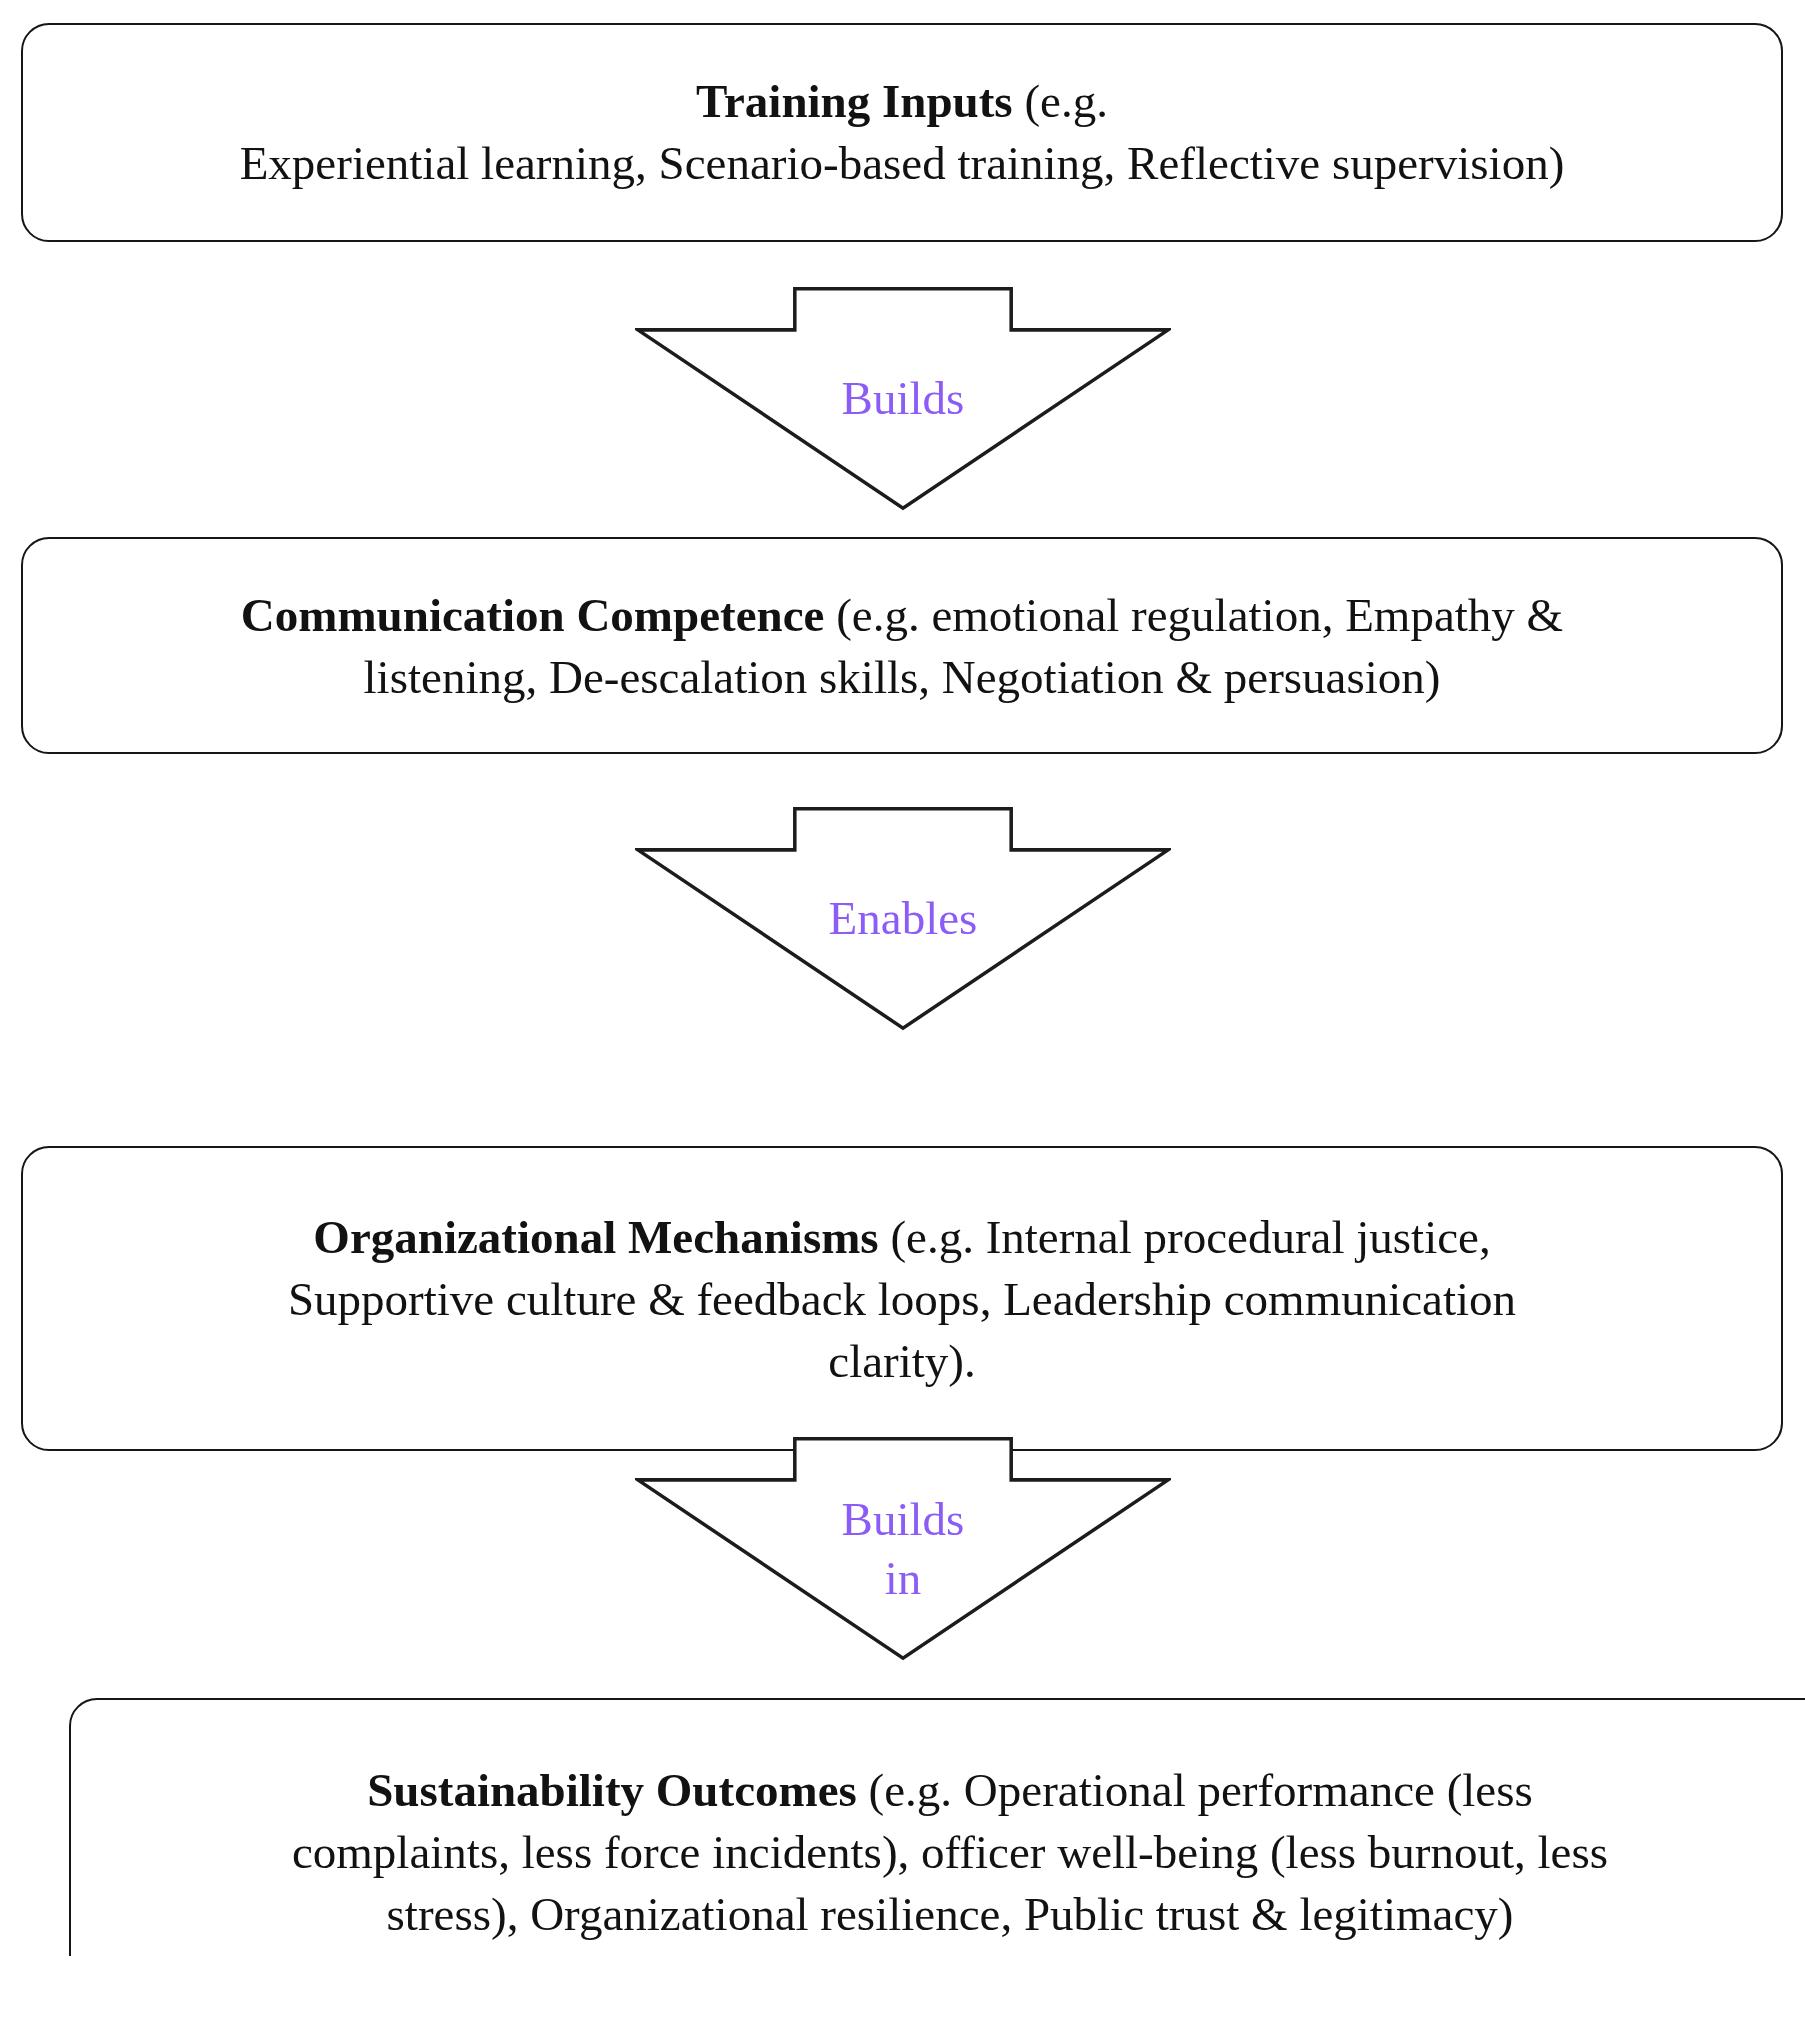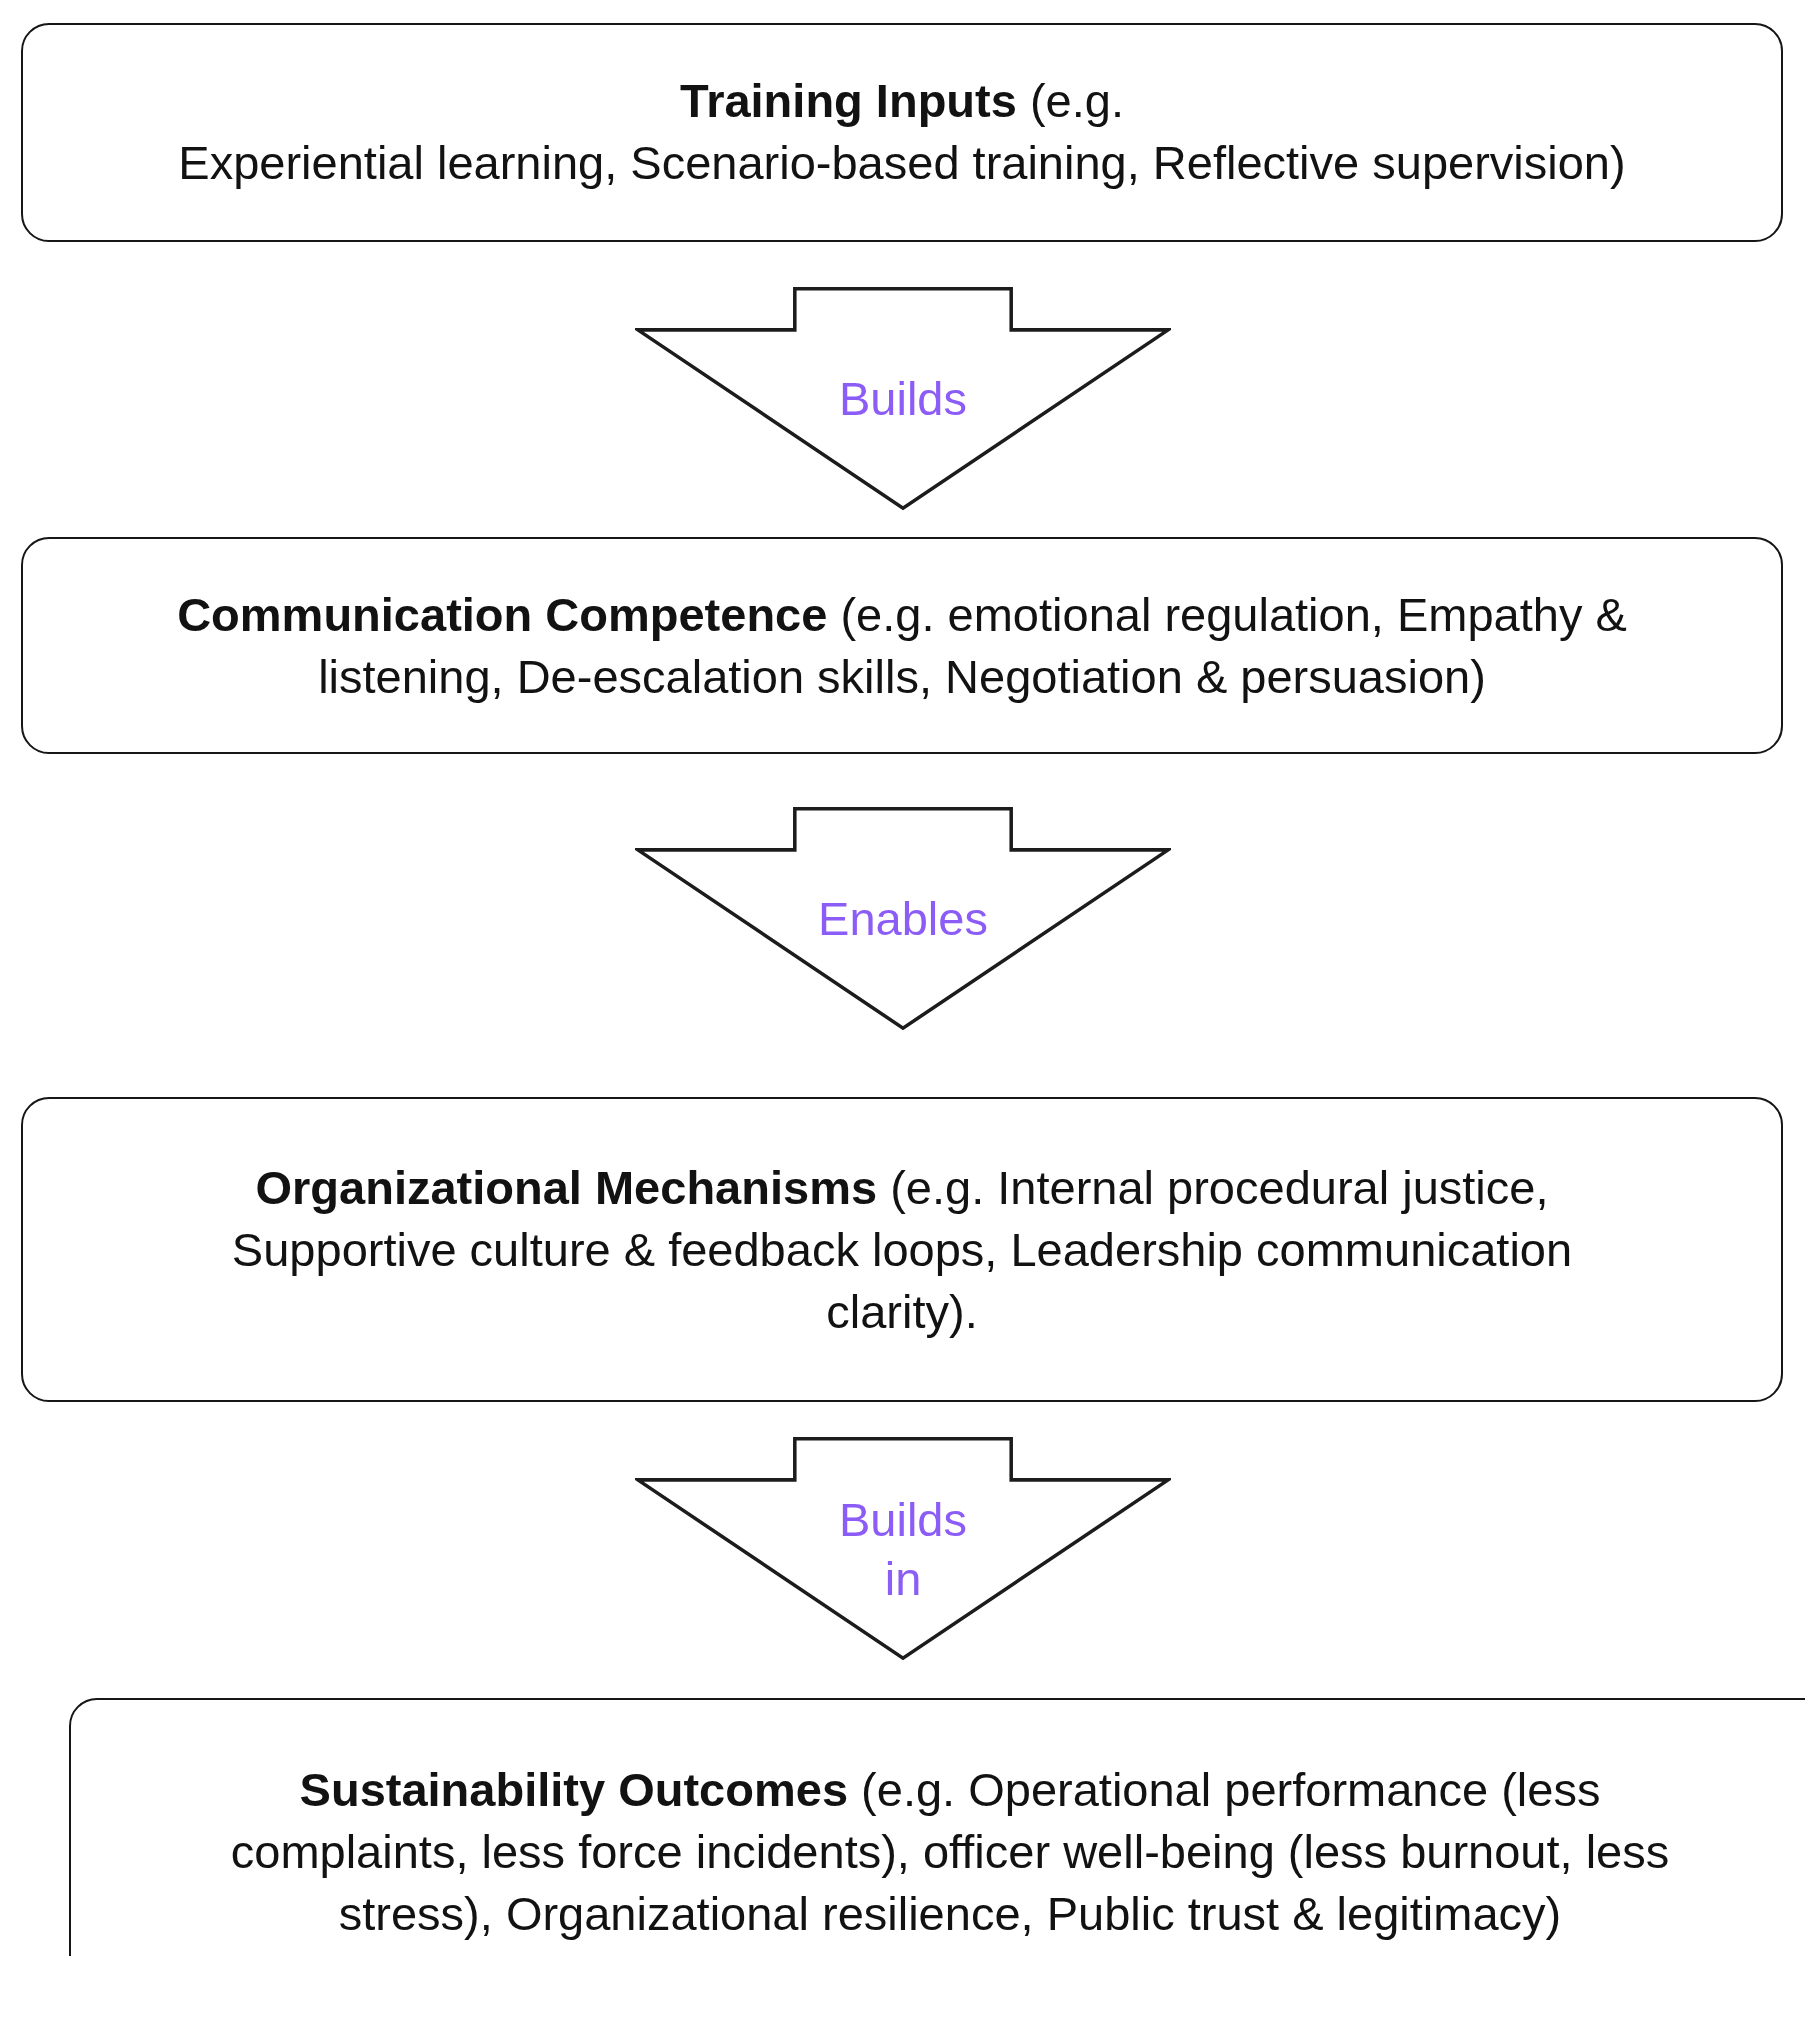--- a/index.html
+++ b/index.html
@@ -5,21 +5,21 @@
   html, body {
     margin: 0;
     padding: 0;
     background: #ffffff;
   }
   #stage {
     position: relative;
     width: 1806px;
     height: 1956px;
     background: #ffffff;
-    font-family: Liberation Sans, sans-serif;
+    font-family: Liberation Serif, serif;
     color: #121212;
     overflow: hidden;
   }
   .box {
     position: absolute;
     left: 21px;
     width: 1762px;
     box-sizing: border-box;
     border: 2.8px solid #161616;
     border-radius: 28px;
@@ -38,21 +38,21 @@
   }
   .box-title {
     font-weight: bold;
   }
   .box-rest {
     white-space: pre-line;
     font-weight: normal;
   }
   #box-1 { top: 22.6px;   height: 219px; }
   #box-2 { top: 537px;  height: 217px; }
-  #box-3 { top: 1097px; height: 305px; }
+  #box-3 { top: 1146px; height: 305px; }
   #box-4 { top: 1698px; height: 307px; margin-left: 48px; }
 
   .arrow {
     position: absolute;
     left: 50%;
     transform: translateX(-50%);
     width: 536px;
     height: 225px;
   }
   #arrow-1 { top: 286px; }

